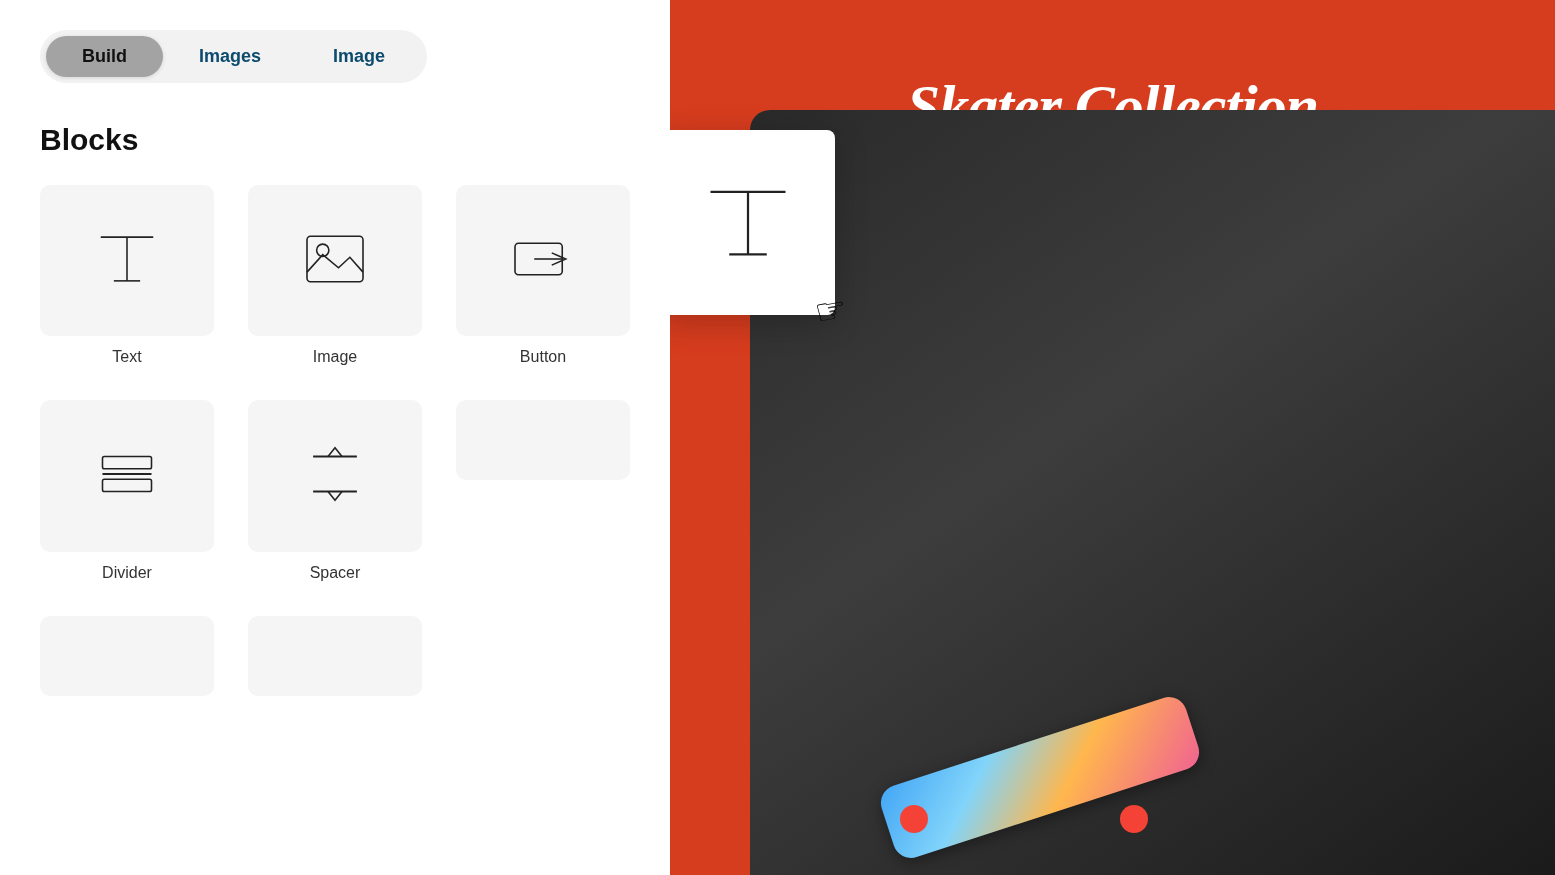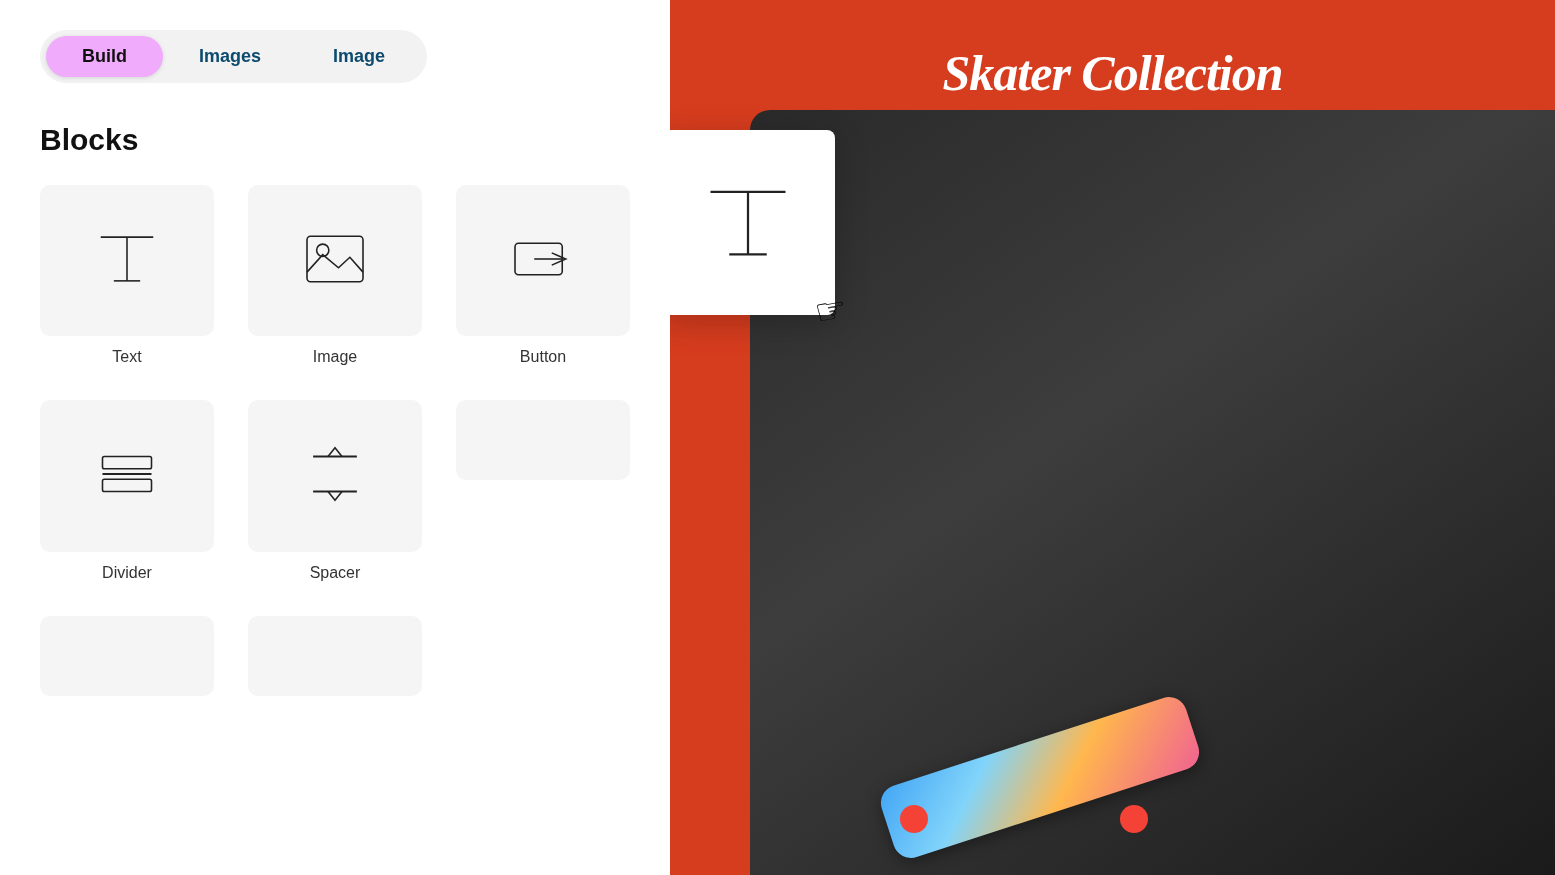--- a/index.html
+++ b/index.html
@@ -36,21 +36,21 @@
     .tab {
       padding: 10px 36px;
       border-radius: 50px;
       font-size: 18px;
       font-weight: 700;
       cursor: pointer;
       color: #0c4a6e;
       transition: background 0.2s;
     }
     .tab.active {
-      background: #f0abfc;
+      background: #a3a3a3;
       color: #111;
       font-weight: 700;
       box-shadow: 0 1px 4px rgba(0,0,0,0.12);
     }
 
     
     .blocks-title {
       font-size: 30px;
       font-weight: 800;
       color: #111;
@@ -112,25 +112,25 @@
       left: 0;
       right: 0;
       bottom: 0;
       background: #d63c1e;
       overflow: hidden;
     }
 
     
     .poster-title {
       position: absolute;
-      top: 44px;
+      top: 72px;
       left: 0;
       right: 0;
       text-align: center;
-      font-size: 50px;
+      font-size: 60px;
       font-weight: 900;
       color: #fff;
       letter-spacing: -1px;
       font-style: italic;
       font-family: Georgia, serif;
     }
 
     
     .dashed-placeholder {
       position: absolute;

